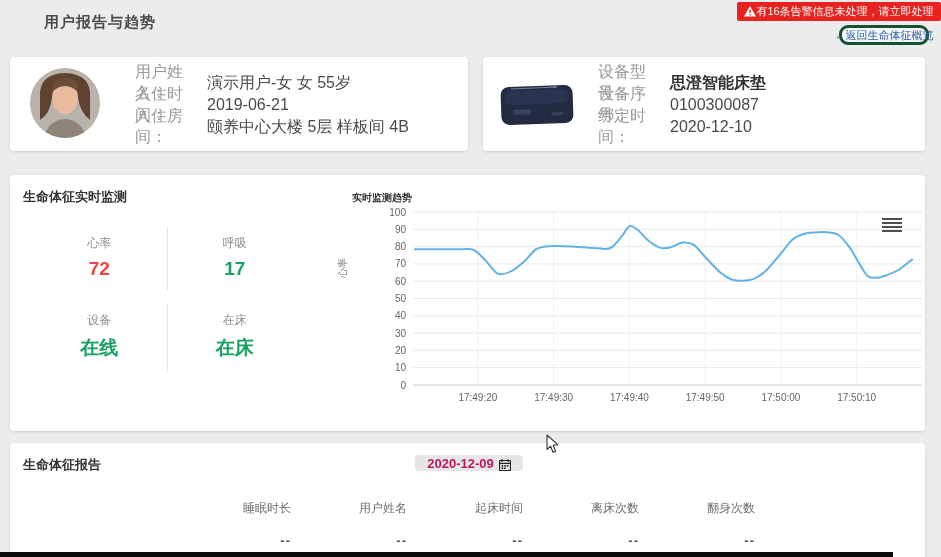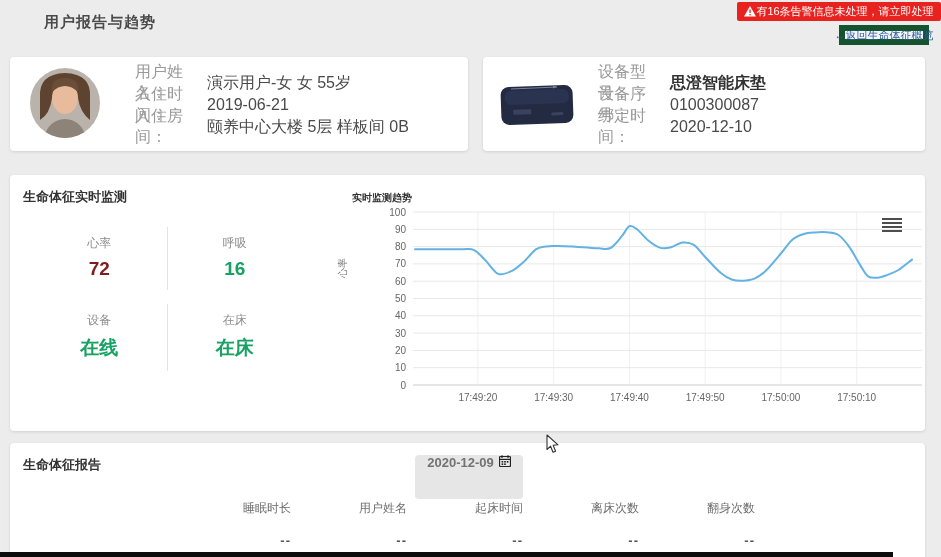--- a/index.html
+++ b/index.html
@@ -13,21 +13,21 @@
   
   .page-title{left:28px;top:13px;font-size:15px;font-weight:bold;color:#4a4a4a;letter-spacing:1px;margin-left:16px;}
   .alert-banner{
     left:737px;top:2px;width:204px;height:19px;background:#e8231f;border-radius:2px;
     color:#fff;font-size:11px;display:flex;align-items:center;justify-content:center;
     cursor:pointer;
   }
   .alert-banner svg{flex:0 0 auto;}
   .back-btn{
     left:839px;top:25px;width:90px;height:20px;box-sizing:border-box;
-    background:#f3f7fb;border:6px solid #14532d;border-radius:0;
+    background:#f3f7fb;border:3px solid #14532d;border-radius:9px;
     color:#2f5d9e;font-size:11px;display:flex;align-items:center;justify-content:center;
     cursor:pointer;white-space:nowrap;text-align:center;
   }
   
   .card{background:#fff;border-radius:4px;box-shadow:0 1px 3px rgba(0,0,0,0.12);}
   .user-card{left:10px;top:57px;width:458px;height:94px;}
   .device-card{left:483px;top:57px;width:442px;height:94px;}
   .avatar{left:20px;top:11px;width:70px;height:70px;border-radius:50%;overflow:hidden;}
   .device-img{left:16px;top:26px;}
   .fields{top:15px;font-size:16px;}
@@ -48,23 +48,23 @@
   .stat-label{font-size:12px;color:#8c8c8c;}
   .stat-value{font-size:19px;font-weight:bold;margin-top:6px;}
   .chart-title{position:absolute;left:342px;top:16px;font-size:10px;font-weight:bold;color:#333;}
   .chart-svg{position:absolute;left:335px;top:28px;}
   .menu-icon{position:absolute;left:872px;top:43px;width:20px;height:14px;cursor:pointer;
     display:flex;flex-direction:column;justify-content:space-between;}
   .menu-icon span{display:block;height:2px;background:#4d4d4d;}
   
   .report-panel{left:10px;top:443px;width:915px;height:140px;}
   .date-btn{
-    position:absolute;left:405px;top:12px;width:108px;height:44px;background:#e6e6e6;
-    border-radius:4px;display:flex;align-items:flex-start;justify-content:center;gap:5px;
-    font-size:13px;font-weight:bold;color:#737373;cursor:pointer;
+    position:absolute;left:405px;top:12px;width:108px;height:16px;background:#e6e6e6;
+    border-radius:4px;display:flex;align-items:flex-end;justify-content:center;gap:5px;
+    font-size:13px;font-weight:bold;color:#be185d;cursor:pointer;
   }
   .report-cols{position:absolute;left:165px;top:57px;width:580px;display:flex;}
   .report-col{flex:1;text-align:right;}
   .report-col-label{font-size:12px;color:#6e6e6e;}
   .report-col-value{font-size:13px;font-weight:bold;color:#555;margin-top:16px;letter-spacing:1px;}
   
   .bottom-bar{left:0;top:552px;width:893px;height:5px;background:#0c0c0c;}
   .cursor{left:546px;top:434px;pointer-events:none;}
   .chart-tick{font-size:10px;fill:#666;}
   .chart-axis-name{position:absolute;left:14px;top:86px;font-size:10px;color:#777;
@@ -102,21 +102,21 @@
     <div class="field-row">
       <span class="field-label">用户姓名：</span>
       <span class="field-value">演示用户-女 女 55岁</span>
     </div>
     <div class="field-row">
       <span class="field-label">入住时间：</span>
       <span class="field-value">2019-06-21</span>
     </div>
     <div class="field-row">
       <span class="field-label">入住房间：</span>
-      <span class="field-value">颐养中心大楼 5层 样板间 0B</span>
+      <span class="field-value">颐养中心大楼 5层 样板间 4B</span>
     </div>
   </div>
 </div>
 
 <div class="abs card device-card">
   <div class="abs device-img">
     <svg width="78" height="44" viewBox="0 0 78 44">
       <rect x="2" y="3" width="72" height="38" rx="8" fill="#222b42" transform="rotate(-2 38 22)"></rect>
       <rect x="6" y="7" width="64" height="14" rx="6" fill="#2a3450" transform="rotate(-2 38 22)"></rect>
       <line x1="12" y1="6" x2="58" y2="4" stroke="#7a839b" stroke-width="1"></line>
@@ -141,25 +141,25 @@
   </div>
 </div>
 
 <div class="abs card vitals-panel">
   <div class="panel-title">生命体征实时监测</div>
 
   <div class="stats-block">
     <div class="stat-row">
       <div class="stat-cell divided">
         <div class="stat-label">心率</div>
-        <div class="stat-value" style="color: #7f1d1d;">72</div>
+        <div class="stat-value" style="color: #ef4444;">72</div>
       </div>
       <div class="stat-cell">
         <div class="stat-label">呼吸</div>
-        <div class="stat-value" style="color: rgb(23, 161, 99);">16</div>
+        <div class="stat-value" style="color: rgb(23, 161, 99);">17</div>
       </div>
     </div>
     <div class="stat-row">
       <div class="stat-cell divided">
         <div class="stat-label">设备</div>
         <div class="stat-value" style="color: rgb(23, 161, 99);">在线</div>
       </div>
       <div class="stat-cell">
         <div class="stat-label">在床</div>
         <div class="stat-value" style="color: rgb(23, 161, 99);">在床</div>

